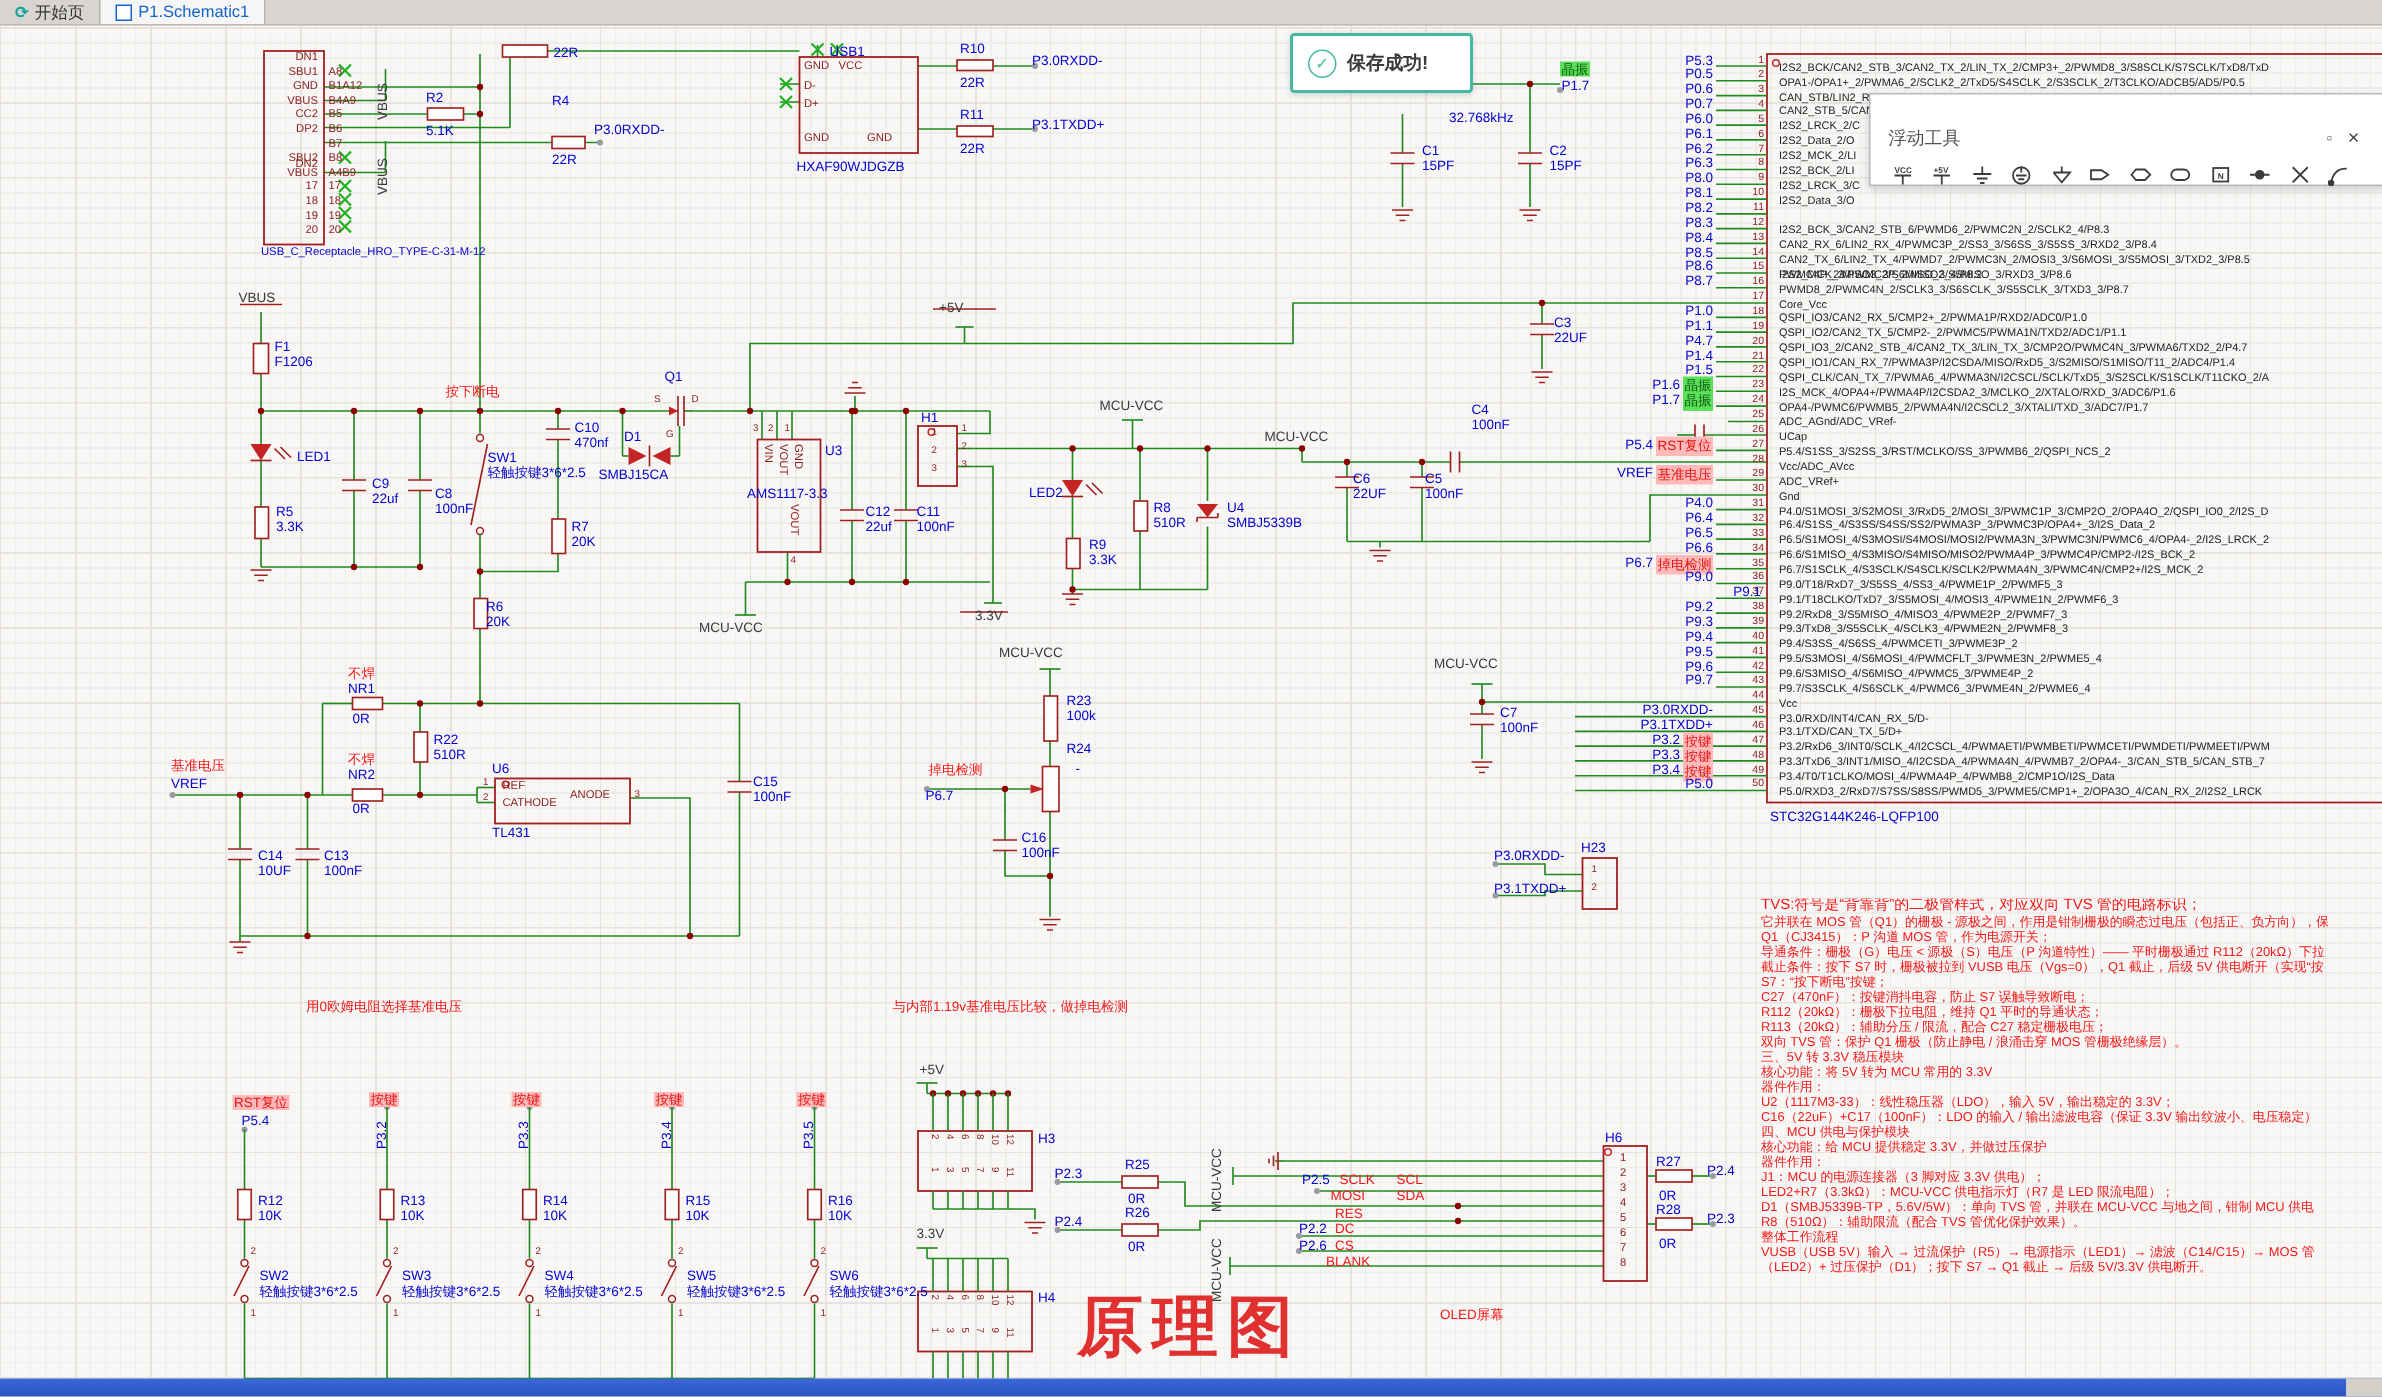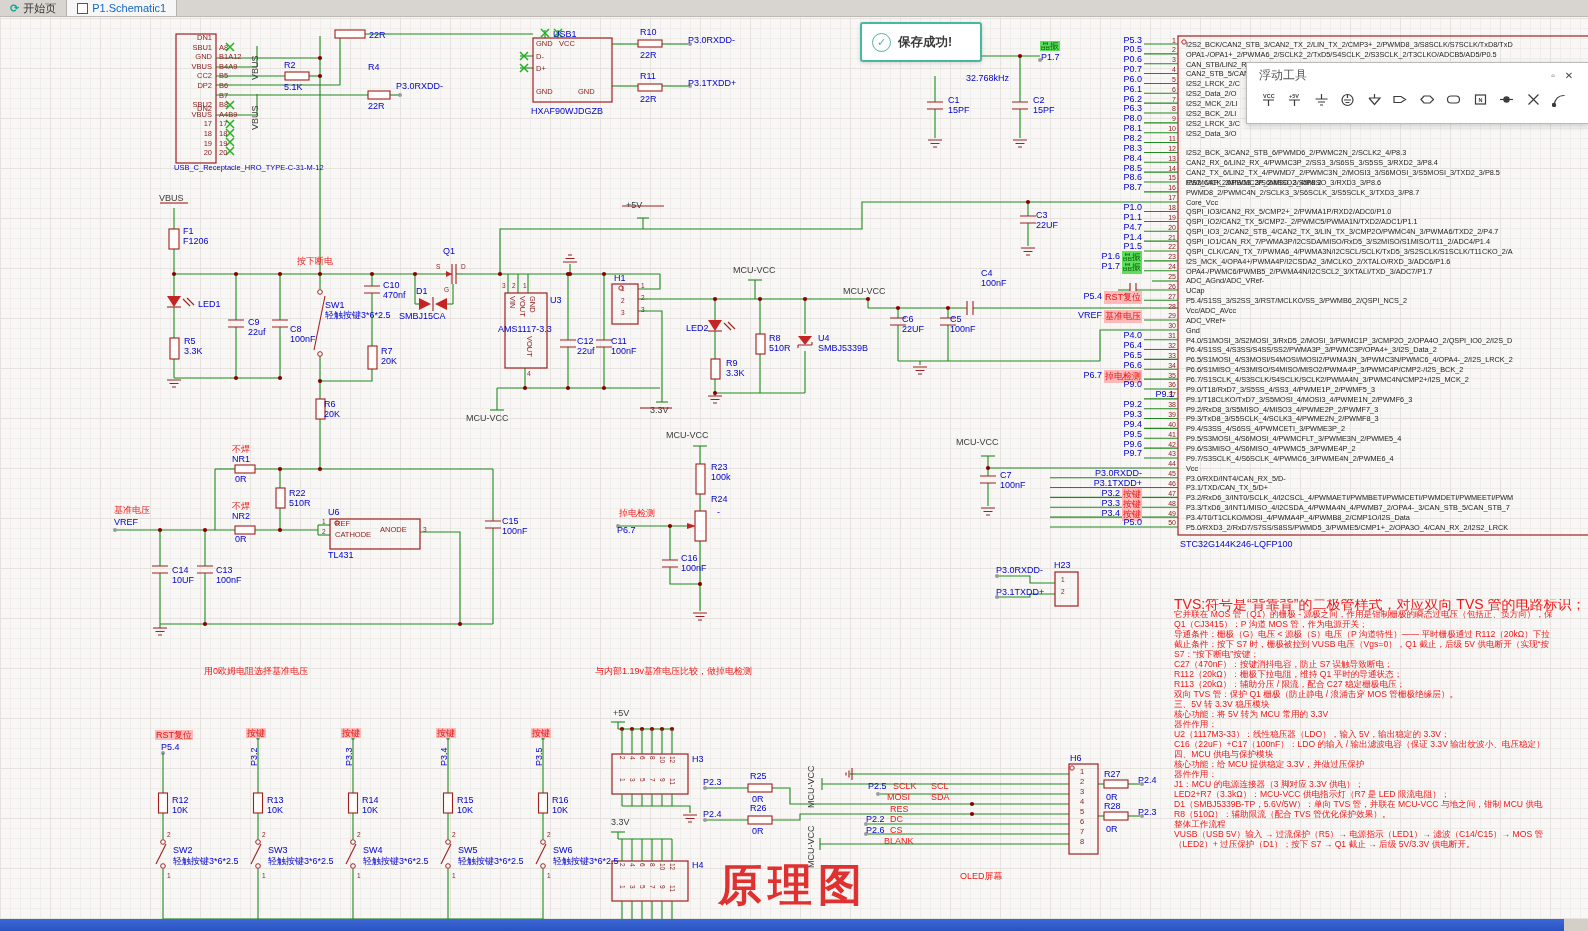--- a/index.html
+++ b/index.html
@@ -41,21 +41,21 @@
   
   #toast{position:absolute;left:860px;top:22px;width:98px;height:36px;background:#fff;
     border:2px solid #45b8a0;border-radius:3px;box-shadow:0 1px 4px rgba(0,0,0,.15);
     display:flex;align-items:center;gap:7px;padding:0 10px;z-index:50;}
   #toast .chk{width:17px;height:17px;border:1.6px solid #45b8a0;border-radius:50%;color:#45b8a0;
     font-size:11px;display:flex;align-items:center;justify-content:center;}
   #toast .msg{font-size:12.5px;color:#3a3a3a;font-weight:bold;}
   
   #ftool{position:absolute;left:1246px;top:62px;width:342px;height:60px;background:#fff;
     border:1px solid #b9b9b9;box-shadow:0 2px 6px rgba(0,0,0,.18);z-index:60;}
-  #ftool .hd{display:flex;align-items:center;font-size:12px;color:#555;padding:4px 12px 0;}
+  #ftool .hd{display:flex;align-items:center;font-size:12px;color:#555;padding:4px 12px 0;margin-top:17px;}
   #ftool .hd .sp{flex:1;}
   #ftool .wbtn{width:16px;height:14px;text-align:center;font-size:10px;color:#444;cursor:pointer;line-height:14px;}
   #ftool .row{display:flex;align-items:center;padding:4px 8px 0;}
   .ticon{width:26.5px;height:22px;display:flex;align-items:center;justify-content:center;cursor:pointer;}
   .ticon svg{stroke:#3c3c3c;fill:none;stroke-width:1.2;}
   .ticon text{fill:#3c3c3c;stroke:none;font-size:5.5px;font-weight:bold;font-family:"Liberation Sans",sans-serif;}
   
   #taskbar{position:absolute;left:0;top:919px;width:1588px;height:12px;background:linear-gradient(#3b68d8,#2a53c0);z-index:70;}
   #scrollcorner{position:absolute;right:0;top:919px;width:24px;height:12px;background:#d4d0c8;z-index:71;}
 </style>
@@ -973,21 +973,21 @@
     <span class="lbl b" style="left: 458px; top: 840px;">轻触按键3*6*2.5</span>
     <span class="lbl rb" style="left: 531px; top: 712px;">按键</span>
     <span class="lbl b vrot" style="left: 534px; top: 750px;">P3.5</span>
     <span class="lbl b pre" style="left: 552px; top: 779px;">R16
 10K</span>
     <span class="lbl m tiny" style="left: 547px; top: 815px;">2</span>
     <span class="lbl m tiny" style="left: 547px; top: 856px;">1</span>
     <span class="lbl b" style="left: 553px; top: 829px;">SW6</span>
     <span class="lbl b" style="left: 553px; top: 840px;">轻触按键3*6*2.5</span>
     <div style="position: absolute; left: 1174px; top: 583px; width: 414px; height: 270px; overflow: hidden; z-index: 4;">
-      <div style="font-size: 14px; line-height: 10px; color: rgb(242, 24, 24); white-space: nowrap;">TVS:符号是“背靠背”的二极管样式，对应双向 TVS 管的电路标识；</div>
+      <div style="font-size: 10px; line-height: 10px; color: rgb(242, 24, 24); white-space: nowrap;">TVS:符号是“背靠背”的二极管样式，对应双向 TVS 管的电路标识；</div>
       <div style="font-size: 8.6px; line-height: 10px; color: rgb(242, 24, 24); white-space: nowrap;">它并联在 MOS 管（Q1）的栅极 - 源极之间，作用是钳制栅极的瞬态过电压（包括正、负方向），保</div>
       <div style="font-size: 8.6px; line-height: 10px; color: rgb(242, 24, 24); white-space: nowrap;"></div>
       <div style="font-size: 8.6px; line-height: 10px; color: rgb(242, 24, 24); white-space: nowrap;">Q1（CJ3415）：P 沟道 MOS 管，作为电源开关；</div>
       <div style="font-size: 8.6px; line-height: 10px; color: rgb(242, 24, 24); white-space: nowrap;">导通条件：栅极（G）电压 &lt; 源极（S）电压（P 沟道特性）—— 平时栅极通过 R112（20kΩ）下拉</div>
       <div style="font-size: 8.6px; line-height: 10px; color: rgb(242, 24, 24); white-space: nowrap;">截止条件：按下 S7 时，栅极被拉到 VUSB 电压（Vgs=0），Q1 截止，后级 5V 供电断开（实现“按</div>
       <div style="font-size: 8.6px; line-height: 10px; color: rgb(242, 24, 24); white-space: nowrap;">S7：“按下断电”按键；</div>
       <div style="font-size: 8.6px; line-height: 10px; color: rgb(242, 24, 24); white-space: nowrap;">C27（470nF）：按键消抖电容，防止 S7 误触导致断电；</div>
       <div style="font-size: 8.6px; line-height: 10px; color: rgb(242, 24, 24); white-space: nowrap;">R112（20kΩ）：栅极下拉电阻，维持 Q1 平时的导通状态；</div>
       <div style="font-size: 8.6px; line-height: 10px; color: rgb(242, 24, 24); white-space: nowrap;">R113（20kΩ）：辅助分压 / 限流，配合 C27 稳定栅极电压；</div>
       <div style="font-size: 8.6px; line-height: 10px; color: rgb(242, 24, 24); white-space: nowrap;">双向 TVS 管：保护 Q1 栅极（防止静电 / 浪涌击穿 MOS 管栅极绝缘层）。</div>

